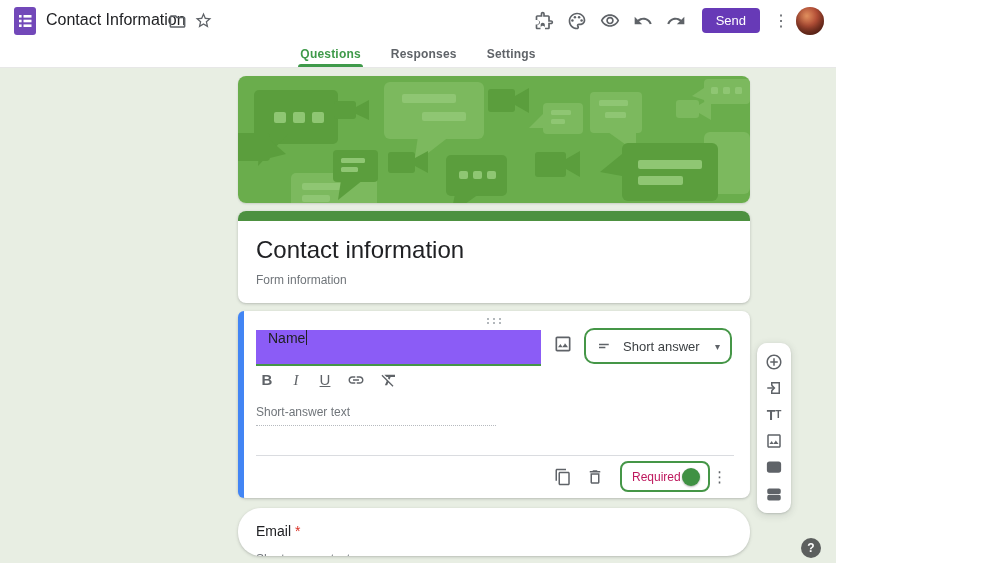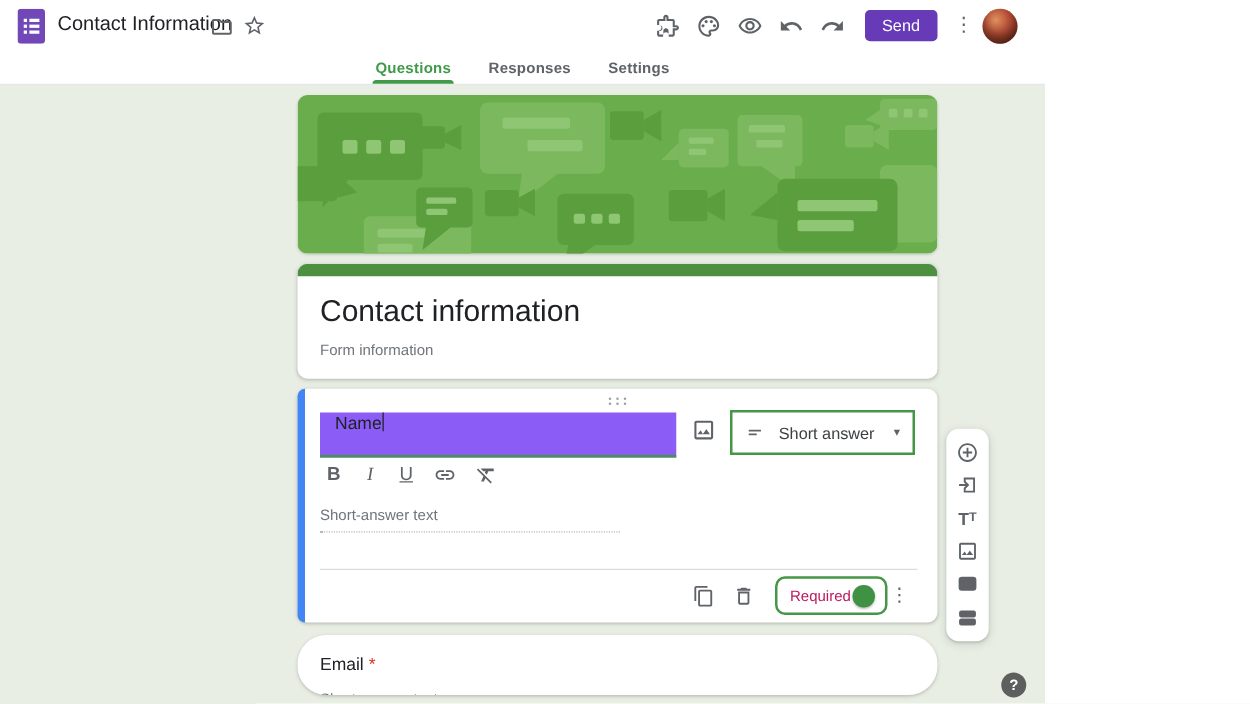--- a/index.html
+++ b/index.html
@@ -15,21 +15,21 @@
   .screen{position:relative; width:836px; height:563px; background:#fff; overflow:hidden;}
 
   
   .topbar{position:absolute; top:0; left:0; width:100%; height:41px; background:#fff; z-index:5;}
   .logo{position:absolute; left:14px; top:7px; width:22px; height:28px; cursor:pointer;}
   .app-title{position:absolute; left:46px; top:11px; font-size:16px; color:var(--text-primary);}
   .tb-icon{position:absolute; width:19px; height:19px; color:var(--icon-gray); cursor:pointer;}
   .tb-icon svg{width:100%; height:100%; fill:currentColor; display:block;}
   .folder{left:168px; top:12px;}
   .star{left:194px; top:11px;}
-  .actions{position:absolute; right:22px; top:0; height:41px; display:flex; align-items:center; gap:13px;justify-content:center;}
+  .actions{position:absolute; right:12px; top:0; height:41px; display:flex; align-items:center; gap:13px;justify-content:center;}
   .act-icon{width:20px; height:20px; color:var(--icon-gray); cursor:pointer;}
   .act-icon svg{width:100%; height:100%; fill:currentColor; display:block;}
   .send-btn{height:25px; padding:0 14px; background:var(--send-purple); color:#fff; border:none;
     border-radius:4px; font-size:13px; font-family:inherit; cursor:pointer; margin-left:3px;}
   .kebab{color:var(--icon-gray); font-size:16px; line-height:20px; width:10px; text-align:center; cursor:pointer;}
   .avatar{width:28px; height:28px; border-radius:50%; cursor:pointer;
     background:radial-gradient(circle at 38% 32%, #e0905e 0%, #b65038 40%, #7c2f20 75%, #4a1c12 100%);
     box-shadow:inset 0 -6px 8px rgba(40,20,10,.45);}
 
   
@@ -62,21 +62,21 @@
   .drag-dots{position:absolute; top:7px; left:50%; transform:translateX(-50%);
     display:grid; grid-template-columns:repeat(3,2px); grid-template-rows:repeat(2,2px); gap:2px 4px; cursor:grab;}
   .drag-dots i{width:2px; height:2px; border-radius:50%; background:#9aa0a6;}
   .q-input{position:absolute; left:18px; top:19px; width:285px; height:36px; background:#8b5cf6;
     border-bottom:2px solid var(--accent-green); display:flex; align-items:flex-start; padding:0 12px;
     font-size:14px; color:var(--text-primary); cursor:text;}
   .caret-bar{display:inline-block; width:1px; height:15px; background:#202124; margin-left:1px;}
   .img-btn{position:absolute; left:315px; top:23px; width:20px; height:20px; color:var(--icon-gray); cursor:pointer;}
   .img-btn svg{width:100%; height:100%; fill:currentColor;}
   .type-select{position:absolute; left:346px; top:17px; width:148px; height:36px;
-    border:2px solid var(--accent-green); border-radius:0; display:flex; align-items:center;
+    border:2px solid var(--accent-green); border-radius:10px; display:flex; align-items:center;
     padding:0 10px; cursor:pointer; background:#fff;}
   .type-select .st-icon{width:18px; height:18px; color:var(--icon-gray); margin-right:9px;}
   .type-select .st-icon svg{width:100%; height:100%; fill:currentColor;}
   .type-select .label{font-size:13px; color:#3c4043; flex:1;}
   .type-select .caret{font-size:10px; color:var(--icon-gray);}
 
   .fmt-row{position:absolute; left:22px; top:59px; display:flex; align-items:center; gap:15px;}
   .fmt-btn{min-width:14px; text-align:center; color:var(--icon-gray); cursor:pointer; font-size:15px; line-height:20px;}
   .fmt-btn.b{font-weight:bold;} .fmt-btn.i{font-style:italic; font-family:"Liberation Serif",serif;}
   .fmt-btn.u{text-decoration:underline;}

